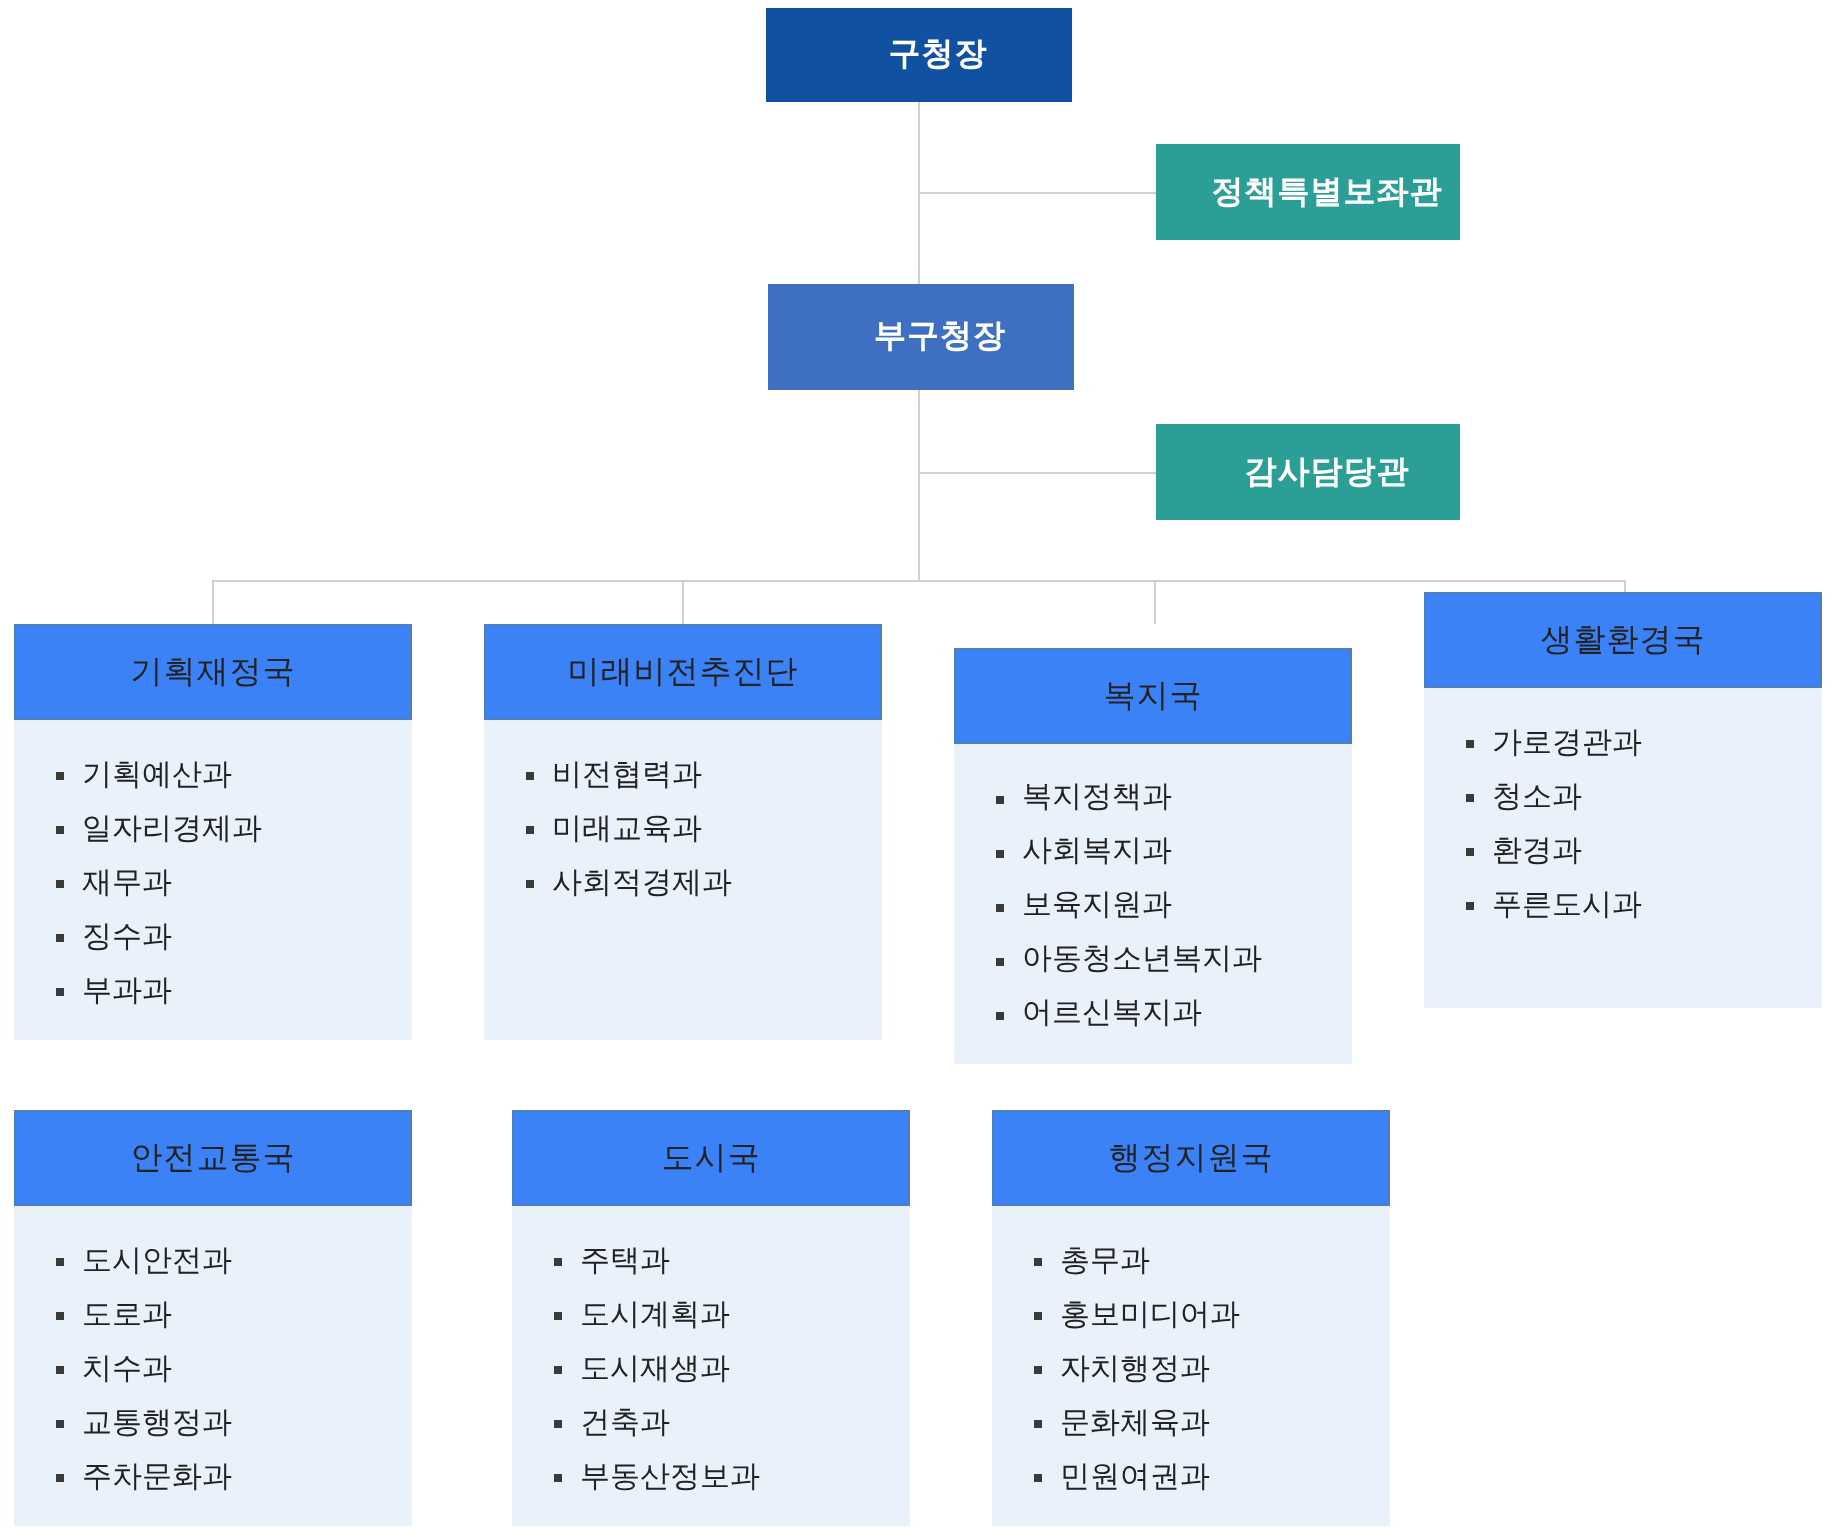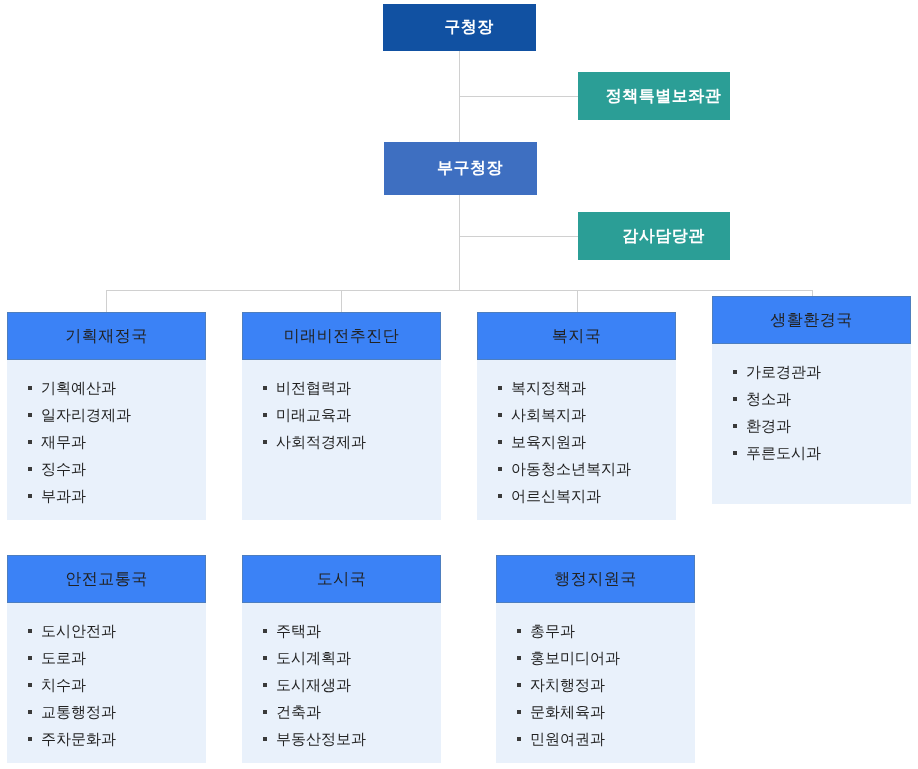--- a/index.html
+++ b/index.html
@@ -111,21 +111,21 @@
         </ul>
       </div>
       <div class="dept" style="left: 242px; top: 312px;">
         <div class="dept-header">미래비전추진단</div>
         <ul class="dept-list">
           <li>비전협력과</li>
           <li>미래교육과</li>
           <li>사회적경제과</li>
         </ul>
       </div>
-      <div class="dept" style="left: 477px; top: 312px;">
+      <div class="dept" style="left: 477px; top: 324px; font-family: Liberation Serif, serif;">
         <div class="dept-header">복지국</div>
         <ul class="dept-list">
           <li>복지정책과</li>
           <li>사회복지과</li>
           <li>보육지원과</li>
           <li>아동청소년복지과</li>
           <li>어르신복지과</li>
         </ul>
       </div>
       <div class="dept" style="left: 712px; top: 296px; border-radius: 24px;">
@@ -140,21 +140,21 @@
       <div class="dept" style="left: 7px; top: 555px;">
         <div class="dept-header">안전교통국</div>
         <ul class="dept-list">
           <li>도시안전과</li>
           <li>도로과</li>
           <li>치수과</li>
           <li>교통행정과</li>
           <li>주차문화과</li>
         </ul>
       </div>
-      <div class="dept" style="left: 242px; top: 555px;">
+      <div class="dept" style="left: 256px; top: 555px;">
         <div class="dept-header">도시국</div>
         <ul class="dept-list">
           <li>주택과</li>
           <li>도시계획과</li>
           <li>도시재생과</li>
           <li>건축과</li>
           <li>부동산정보과</li>
         </ul>
       </div>
       <div class="dept" style="left: 496px; top: 555px; text-align: center;">

